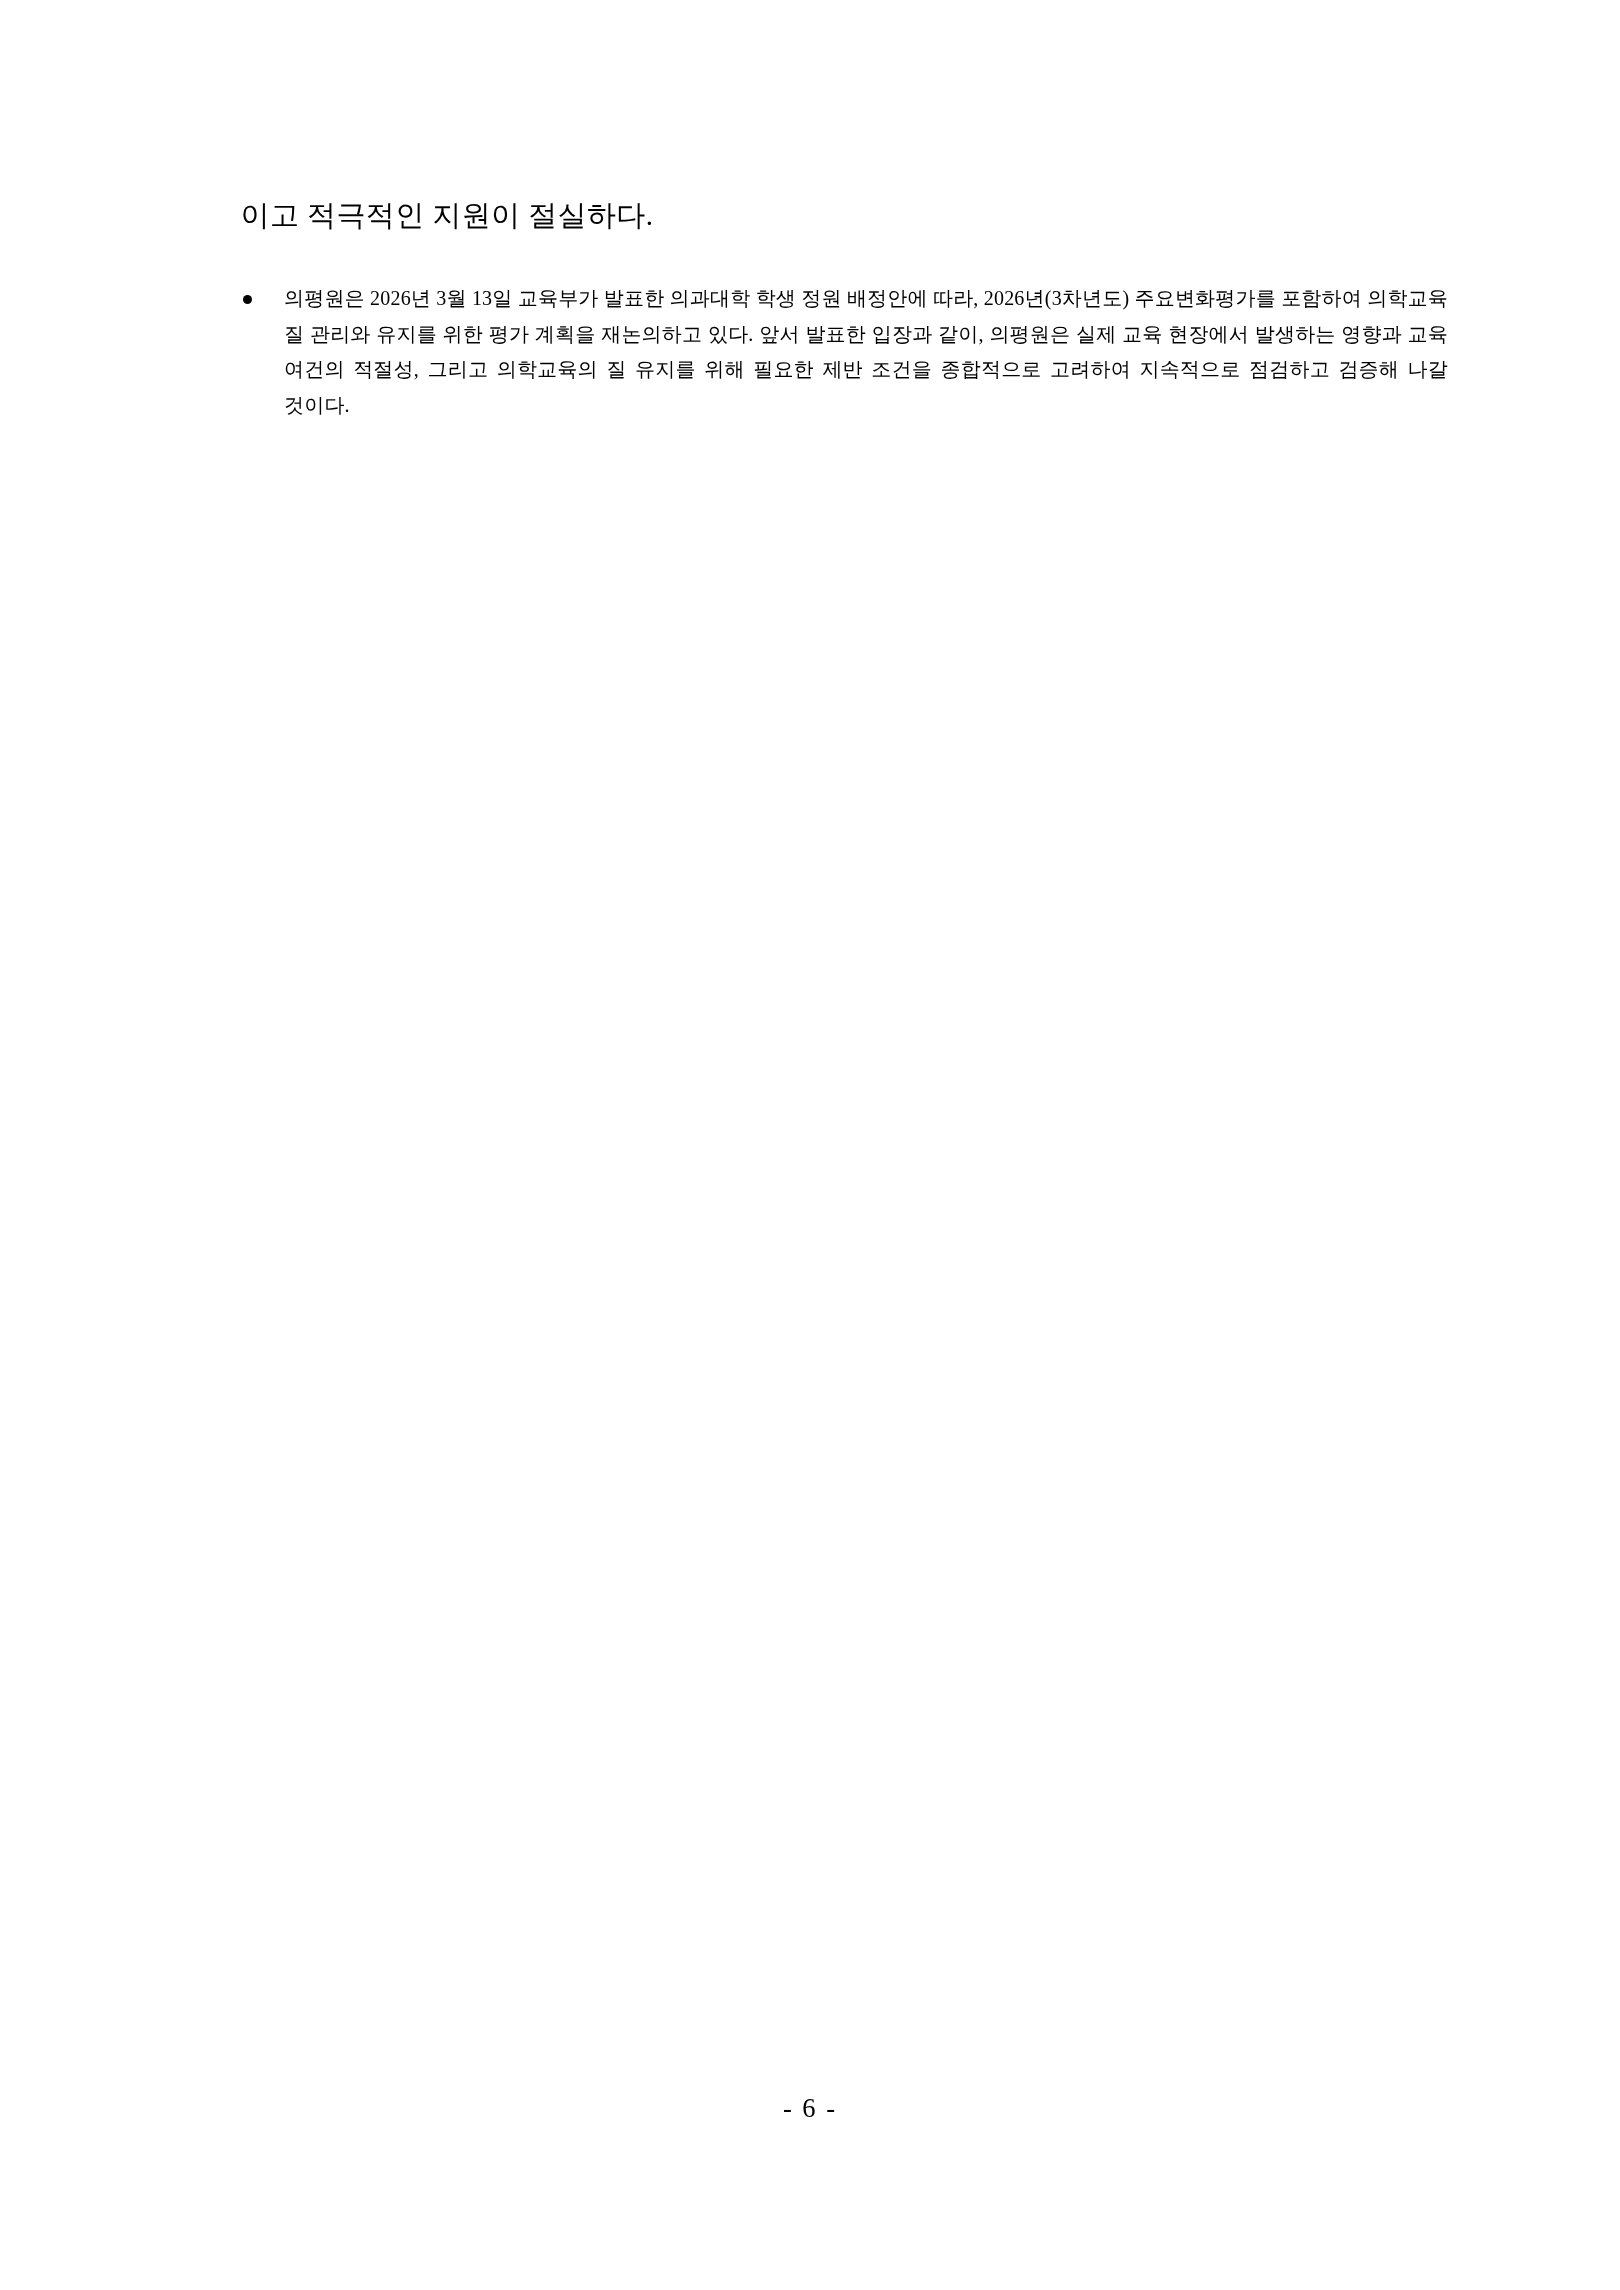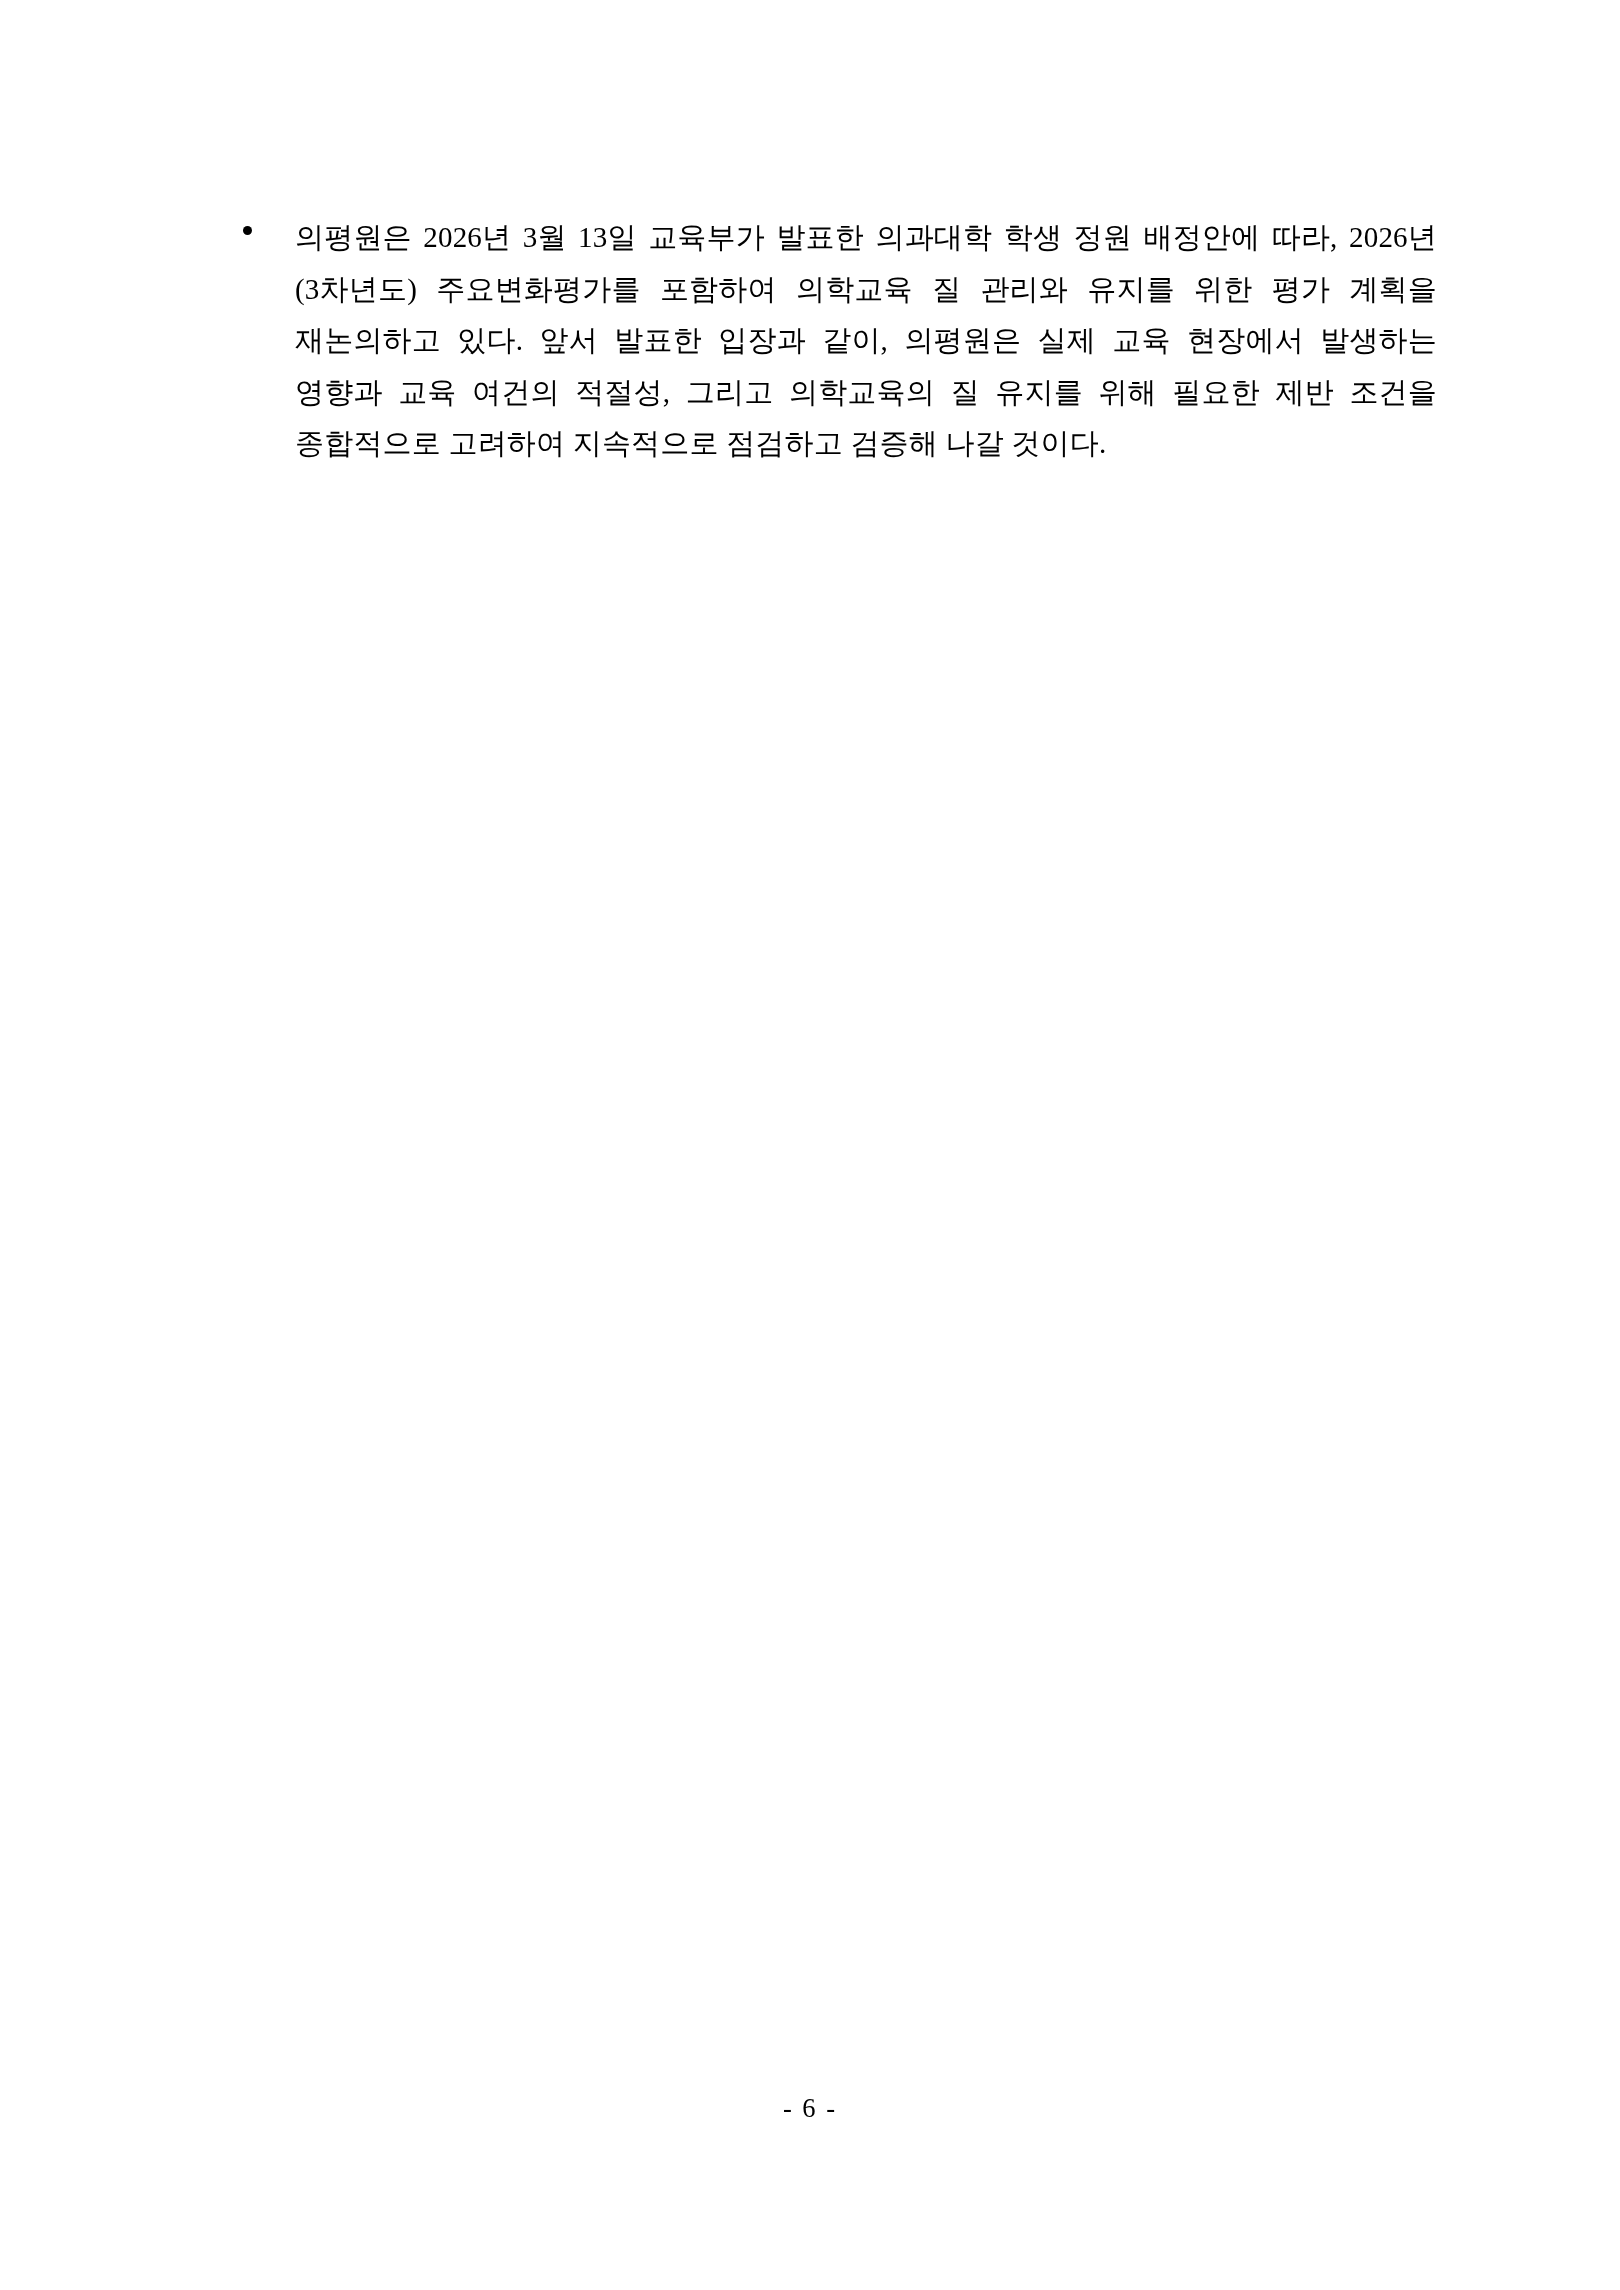--- a/index.html
+++ b/index.html
@@ -44,46 +44,47 @@
   .bullet-marker {
     position: absolute;
     left: 19.6px;
     top: 13.7px;
     width: 9.8px;
     height: 9.8px;
     background: #000;
     border-radius: 50%;
   }
   .bullet-text {
-    font-size: 29px;
+    font-size: 20px;
     line-height: 1.78;
     text-align: justify;
     text-justify: inter-ideograph;
     letter-spacing: 0.2px;
-    margin: 11px;
+    margin: 0;
     word-break: keep-all;
   }
   .footer {
     position: absolute;
     left: 0;
     top: 2093px;
     width: 1620px;
     text-align: center;
     font-size: 26.5px;
     letter-spacing: 2px;
     color: #000;
   }
 </style>
 </head>
 <body>
 
 <div class="page">
 
   <div class="content">
 
+    <p class="para-continuation">이고 적극적인 지원이 절실하다.</p>
 
     <div class="bullet-block">
       <span class="bullet-marker"></span>
       <p class="bullet-text">의평원은 2026년 3월 13일 교육부가 발표한 의과대학 학생 정원 배정안에 따라, 2026년(3차년도) 주요변화평가를 포함하여 의학교육 질 관리와 유지를 위한 평가 계획을 재논의하고 있다. 앞서 발표한 입장과 같이, 의평원은 실제 교육 현장에서 발생하는 영향과 교육 여건의 적절성, 그리고 의학교육의 질 유지를 위해 필요한 제반 조건을 종합적으로 고려하여 지속적으로 점검하고 검증해 나갈 것이다.</p>
     </div>
 
   </div>
 
   <div class="footer">- 6 -</div>
 

